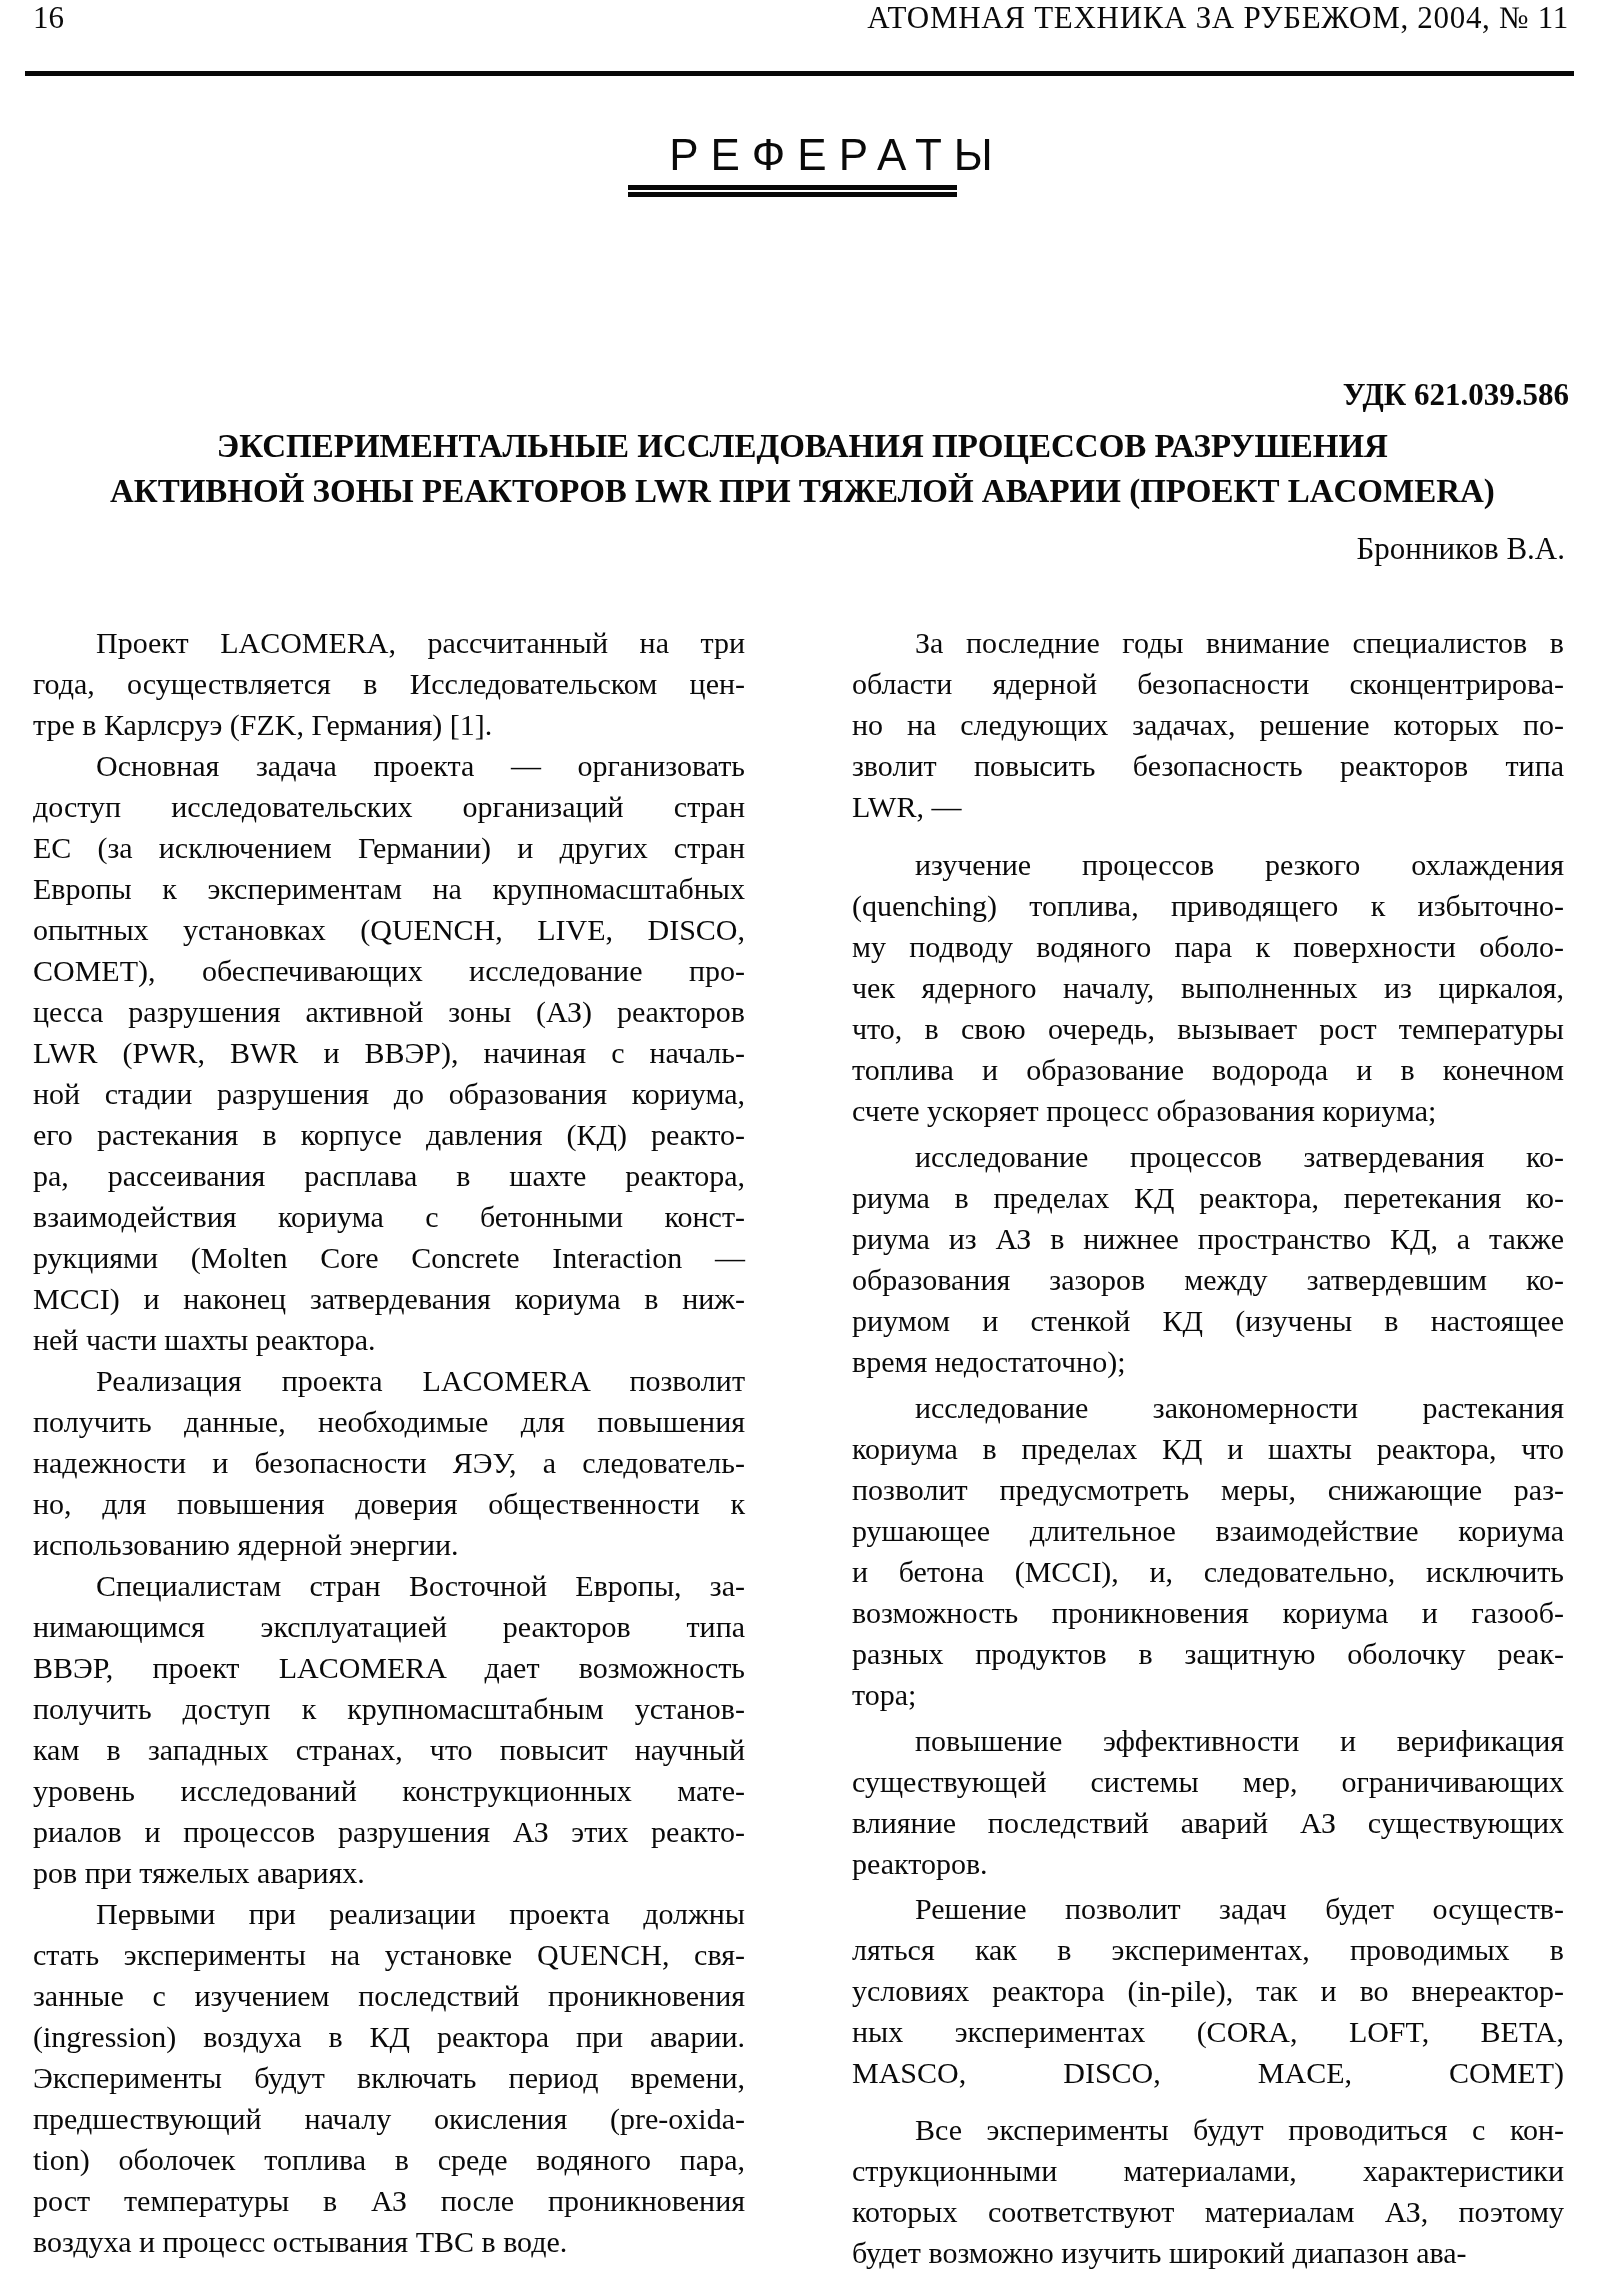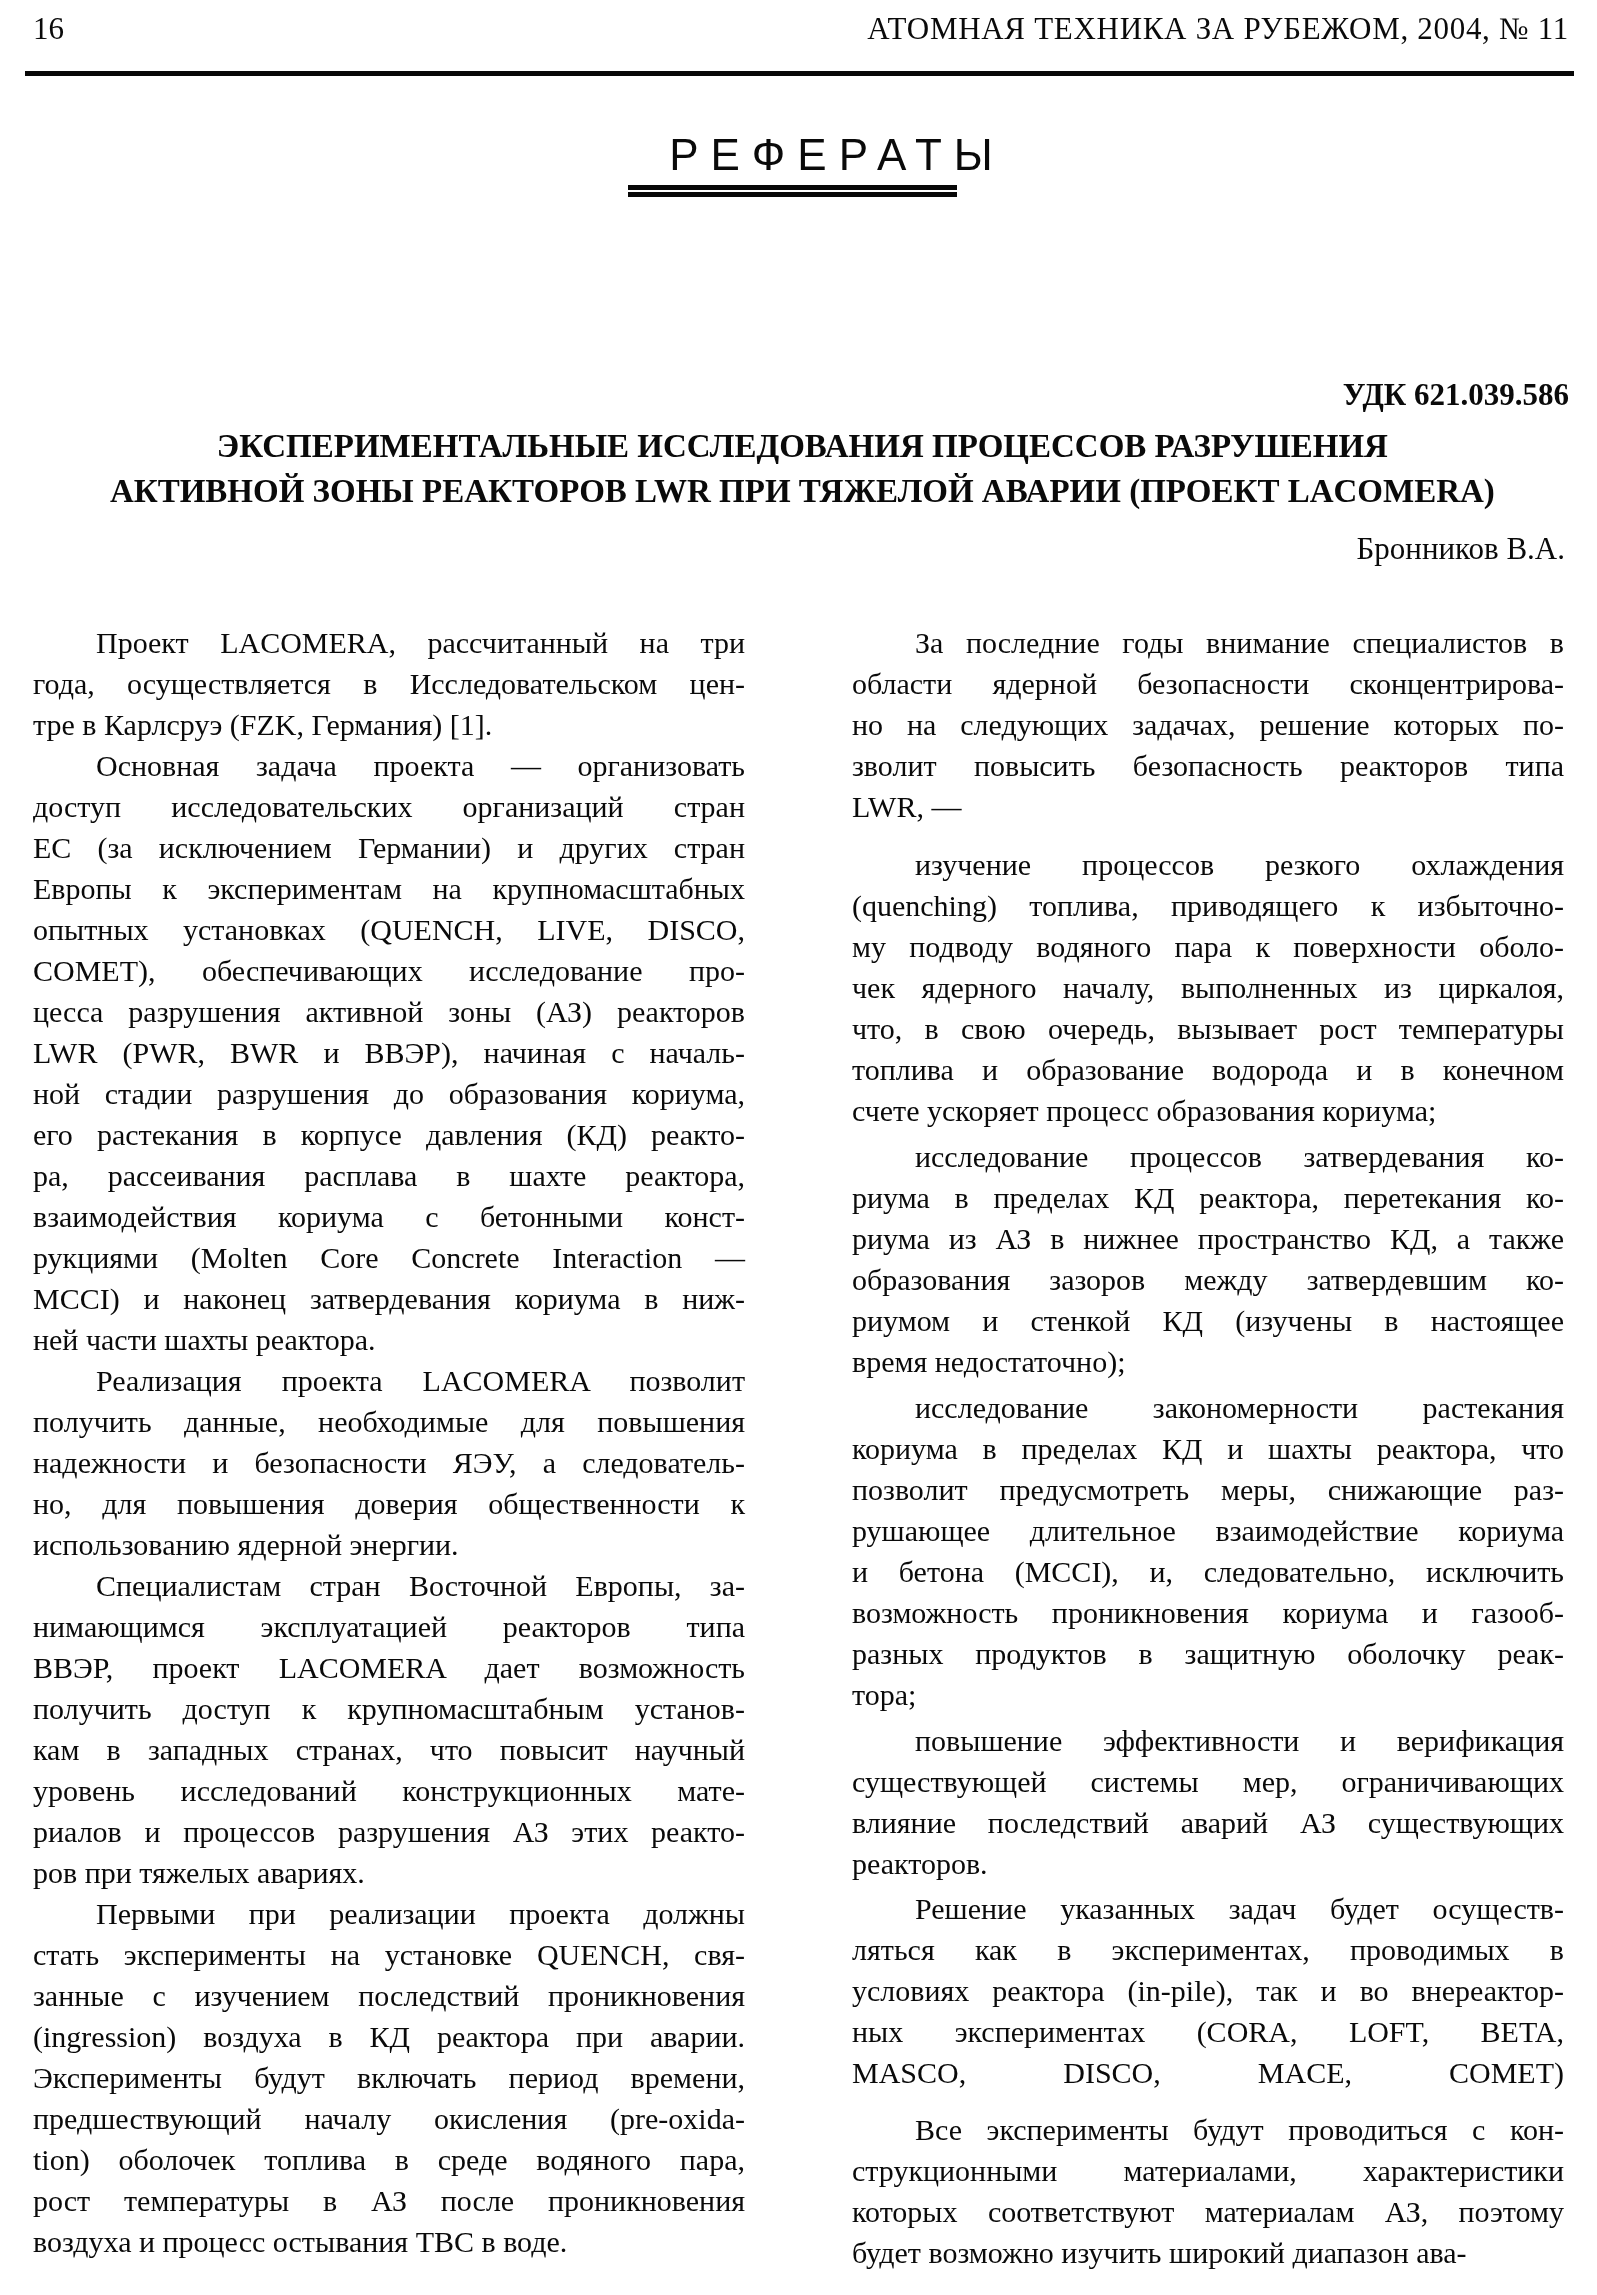--- a/index.html
+++ b/index.html
@@ -2,21 +2,21 @@
 <html lang="ru" style="font-size:10.7px"><head>
 <meta charset="utf-8">
 <style>
   html,body{margin:0;padding:0;}
   body{
     width:1598px;height:2295px;position:relative;
     background:#ffffff;color:#0a0a0a;
     font-family:"Liberation Serif", serif;
     overflow:hidden;
   }
-  .page-header{position:absolute;top:11px;left:33px;right:29px;height:37px;}
+  .page-header{position:absolute;top:0;left:33px;right:29px;height:37px;}
   .page-number{position:absolute;left:0;top:0;font-size:31px;font-weight:400;}
   .journal-title{position:absolute;right:0;top:0;font-size:31px;font-weight:500;letter-spacing:0.7px;white-space:nowrap;}
   .header-rule{position:absolute;top:71px;left:25px;width:1549px;height:4.7px;background:#070707;}
   .section-title{
     position:absolute;top:130px;left:0;width:100%;text-align:center;
     font-family:"Liberation Sans", sans-serif;font-size:44px;font-weight:400;
     letter-spacing:12px;text-indent:12px;color:#0a0a0a;padding-left:32px;
   }
   .section-underline{position:absolute;top:185px;left:628px;width:329px;}
   .section-underline .bar{height:4.7px;background:#070707;}
@@ -158,21 +158,21 @@
       <div class="line">разных продуктов в защитную оболочку реак-</div>
       <div class="line last">тора;</div>
     </div>
     <div class="paragraph">
       <div class="line first">повышение эффективности и верификация</div>
       <div class="line">существующей системы мер, ограничивающих</div>
       <div class="line">влияние последствий аварий АЗ существующих</div>
       <div class="line last">реакторов.</div>
     </div>
     <div class="paragraph">
-      <div class="line first">Решение указанных задач будет осуществ-</div>
+      <div class="line first">Решение позволит задач будет осуществ-</div>
       <div class="line">ляться как в экспериментах, проводимых в</div>
       <div class="line">условиях реактора (in-pile), так и во внереактор-</div>
       <div class="line">ных экспериментах (CORA, LOFT, BETA,</div>
       <div class="line last">MASCO, DISCO, MACE, COMET)</div>
     </div>
     <div class="paragraph">
       <div class="line first">Все эксперименты будут проводиться с кон-</div>
       <div class="line">струкционными материалами, характеристики</div>
       <div class="line">которых соответствуют материалам АЗ, поэтому</div>
       <div class="line last">будет возможно изучить широкий диапазон ава-</div>

